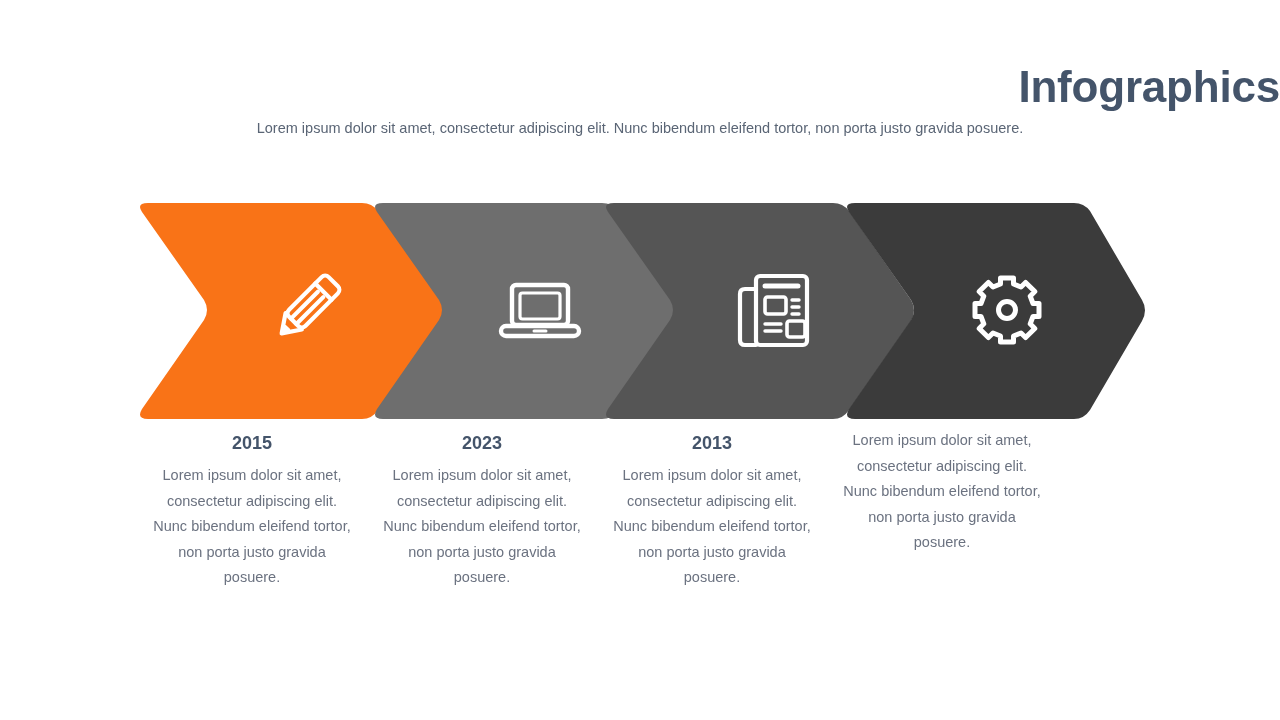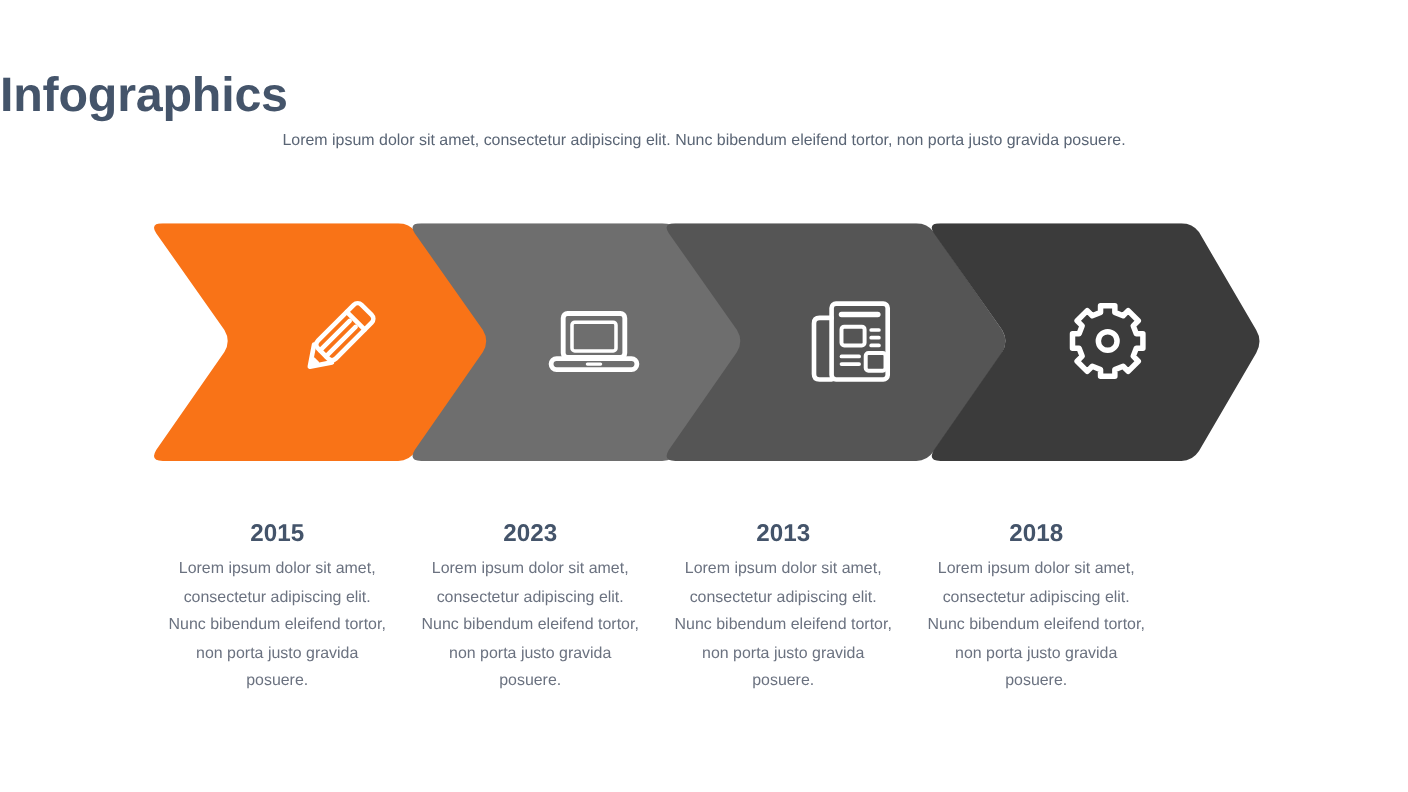--- a/index.html
+++ b/index.html
@@ -6,21 +6,21 @@
   html, body {
     width: 1280px; height: 720px;
     background: #ffffff;
     font-family: "Liberation Sans", sans-serif;
     overflow: hidden;
   }
   .slide { position: relative; width: 1280px; height: 720px; background: #fff; }
 
   .title {
     position: absolute; left: 0; top: 62px; width: 1280px;
-    text-align: left;
+    text-align: right;
     font-size: 44px; font-weight: bold;
     color: #44546a;
     letter-spacing: -0.2px;
   }
   .subtitle {
     position: absolute; left: 0; top: 120px; width: 1280px;
     text-align: center;
     font-size: 14.5px; font-weight: normal;
     color: #5a6575;
   }
@@ -35,22 +35,22 @@
     display: flex;
   }
   .col {
     width: 230px; text-align: center;
   }
   .col.c1 { margin-left: 137px; }
   .col.c2 { margin-left: 0px; }
   .col.c3 { margin-left: 0px; }
   .col.c4 { margin-left: 0px; }
   .col-year {
-    font-size: 22px; font-weight: bold; color: #44546a;
-    line-height: 30px; margin-bottom: 5px; margin-top: 42px;
+    font-size: 18px; font-weight: bold; color: #44546a;
+    line-height: 30px; margin-bottom: 5px;
   }
   .col-text {
     font-size: 14.5px; color: #6b7280; line-height: 25.5px;
     padding: 0 16px;
   }
 </style>
 </head>
 <body>
 
 <div class="slide">
@@ -125,18 +125,17 @@
     </div>
     <div class="col c2">
       <div class="col-year">2023</div>
       <div class="col-text">Lorem ipsum dolor sit amet, consectetur adipiscing elit. Nunc bibendum eleifend tortor, non porta justo gravida posuere.</div>
     </div>
     <div class="col c3">
       <div class="col-year">2013</div>
       <div class="col-text">Lorem ipsum dolor sit amet, consectetur adipiscing elit. Nunc bibendum eleifend tortor, non porta justo gravida posuere.</div>
     </div>
     <div class="col c4">
-      <div class="col-year">2018</div>
       <div class="col-text">Lorem ipsum dolor sit amet, consectetur adipiscing elit. Nunc bibendum eleifend tortor, non porta justo gravida posuere.</div>
     </div>
   </div>
 
 </div>
 
 </body></html>

